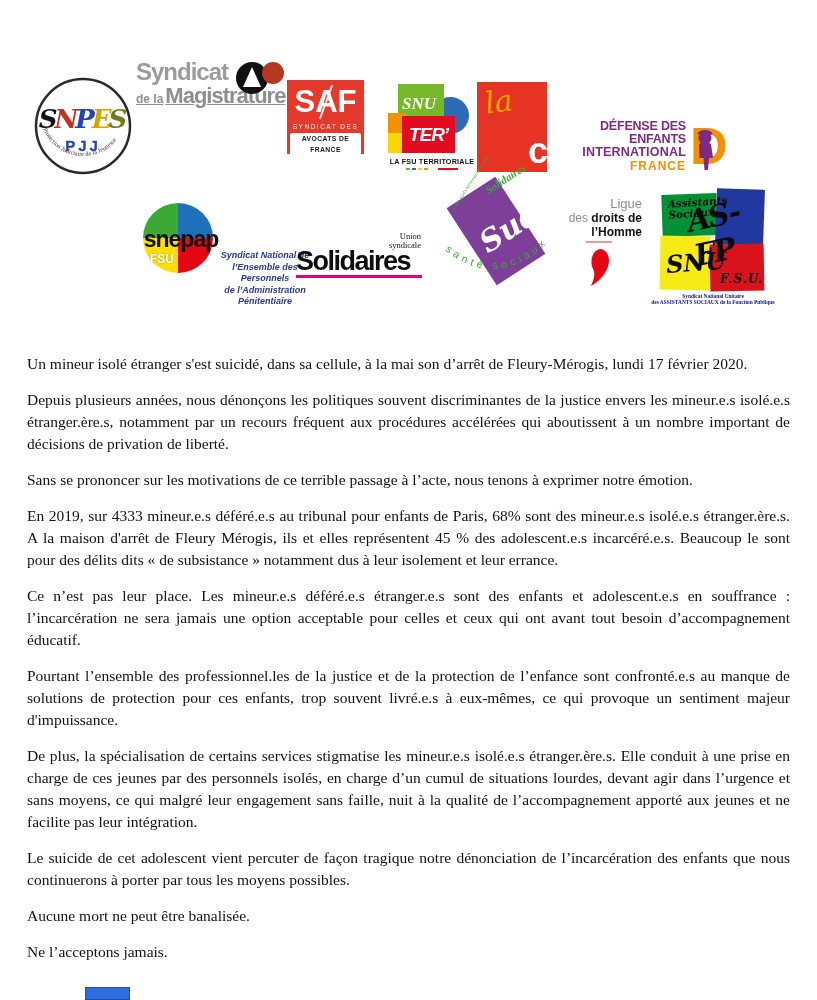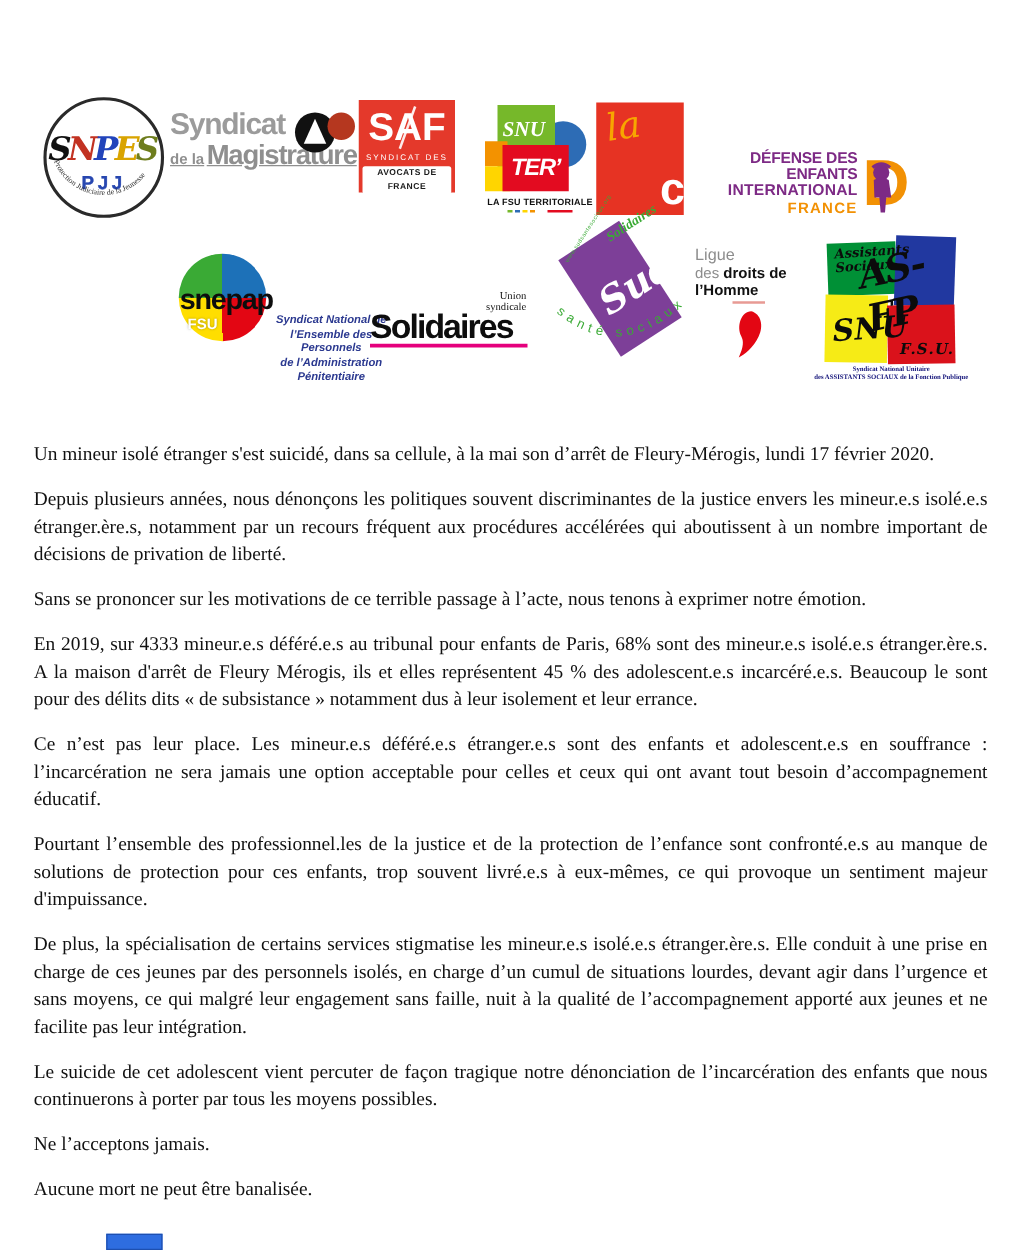--- a/index.html
+++ b/index.html
@@ -7,21 +7,21 @@
         font-family:"Liberation Serif",serif;color:#1a1a1a;}
   .abs{position:absolute;}
 
   
   .logo{position:absolute;}
 
   
   #snpes{left:33px;top:76px;width:100px;height:100px;}
 
   
-  #magistrature{left:136px;top:88px;width:150px;height:56px;}
+  #magistrature{left:136px;top:60px;width:150px;height:56px;}
   #magistrature .l1{font-family:"Liberation Sans",sans-serif;font-weight:bold;font-size:24px;color:#9b9b9b;letter-spacing:-1px;line-height:24px;}
   #magistrature .l2{font-family:"Liberation Sans",sans-serif;color:#8f8f8f;line-height:24px;white-space:nowrap;text-decoration:underline;}
   #magistrature .dela{font-size:12px;font-weight:bold;margin-right:2px;}
   #magistrature .mag{font-size:22px;font-weight:bold;letter-spacing:-1px;}
   #magistrature svg{position:absolute;right:0;top:0;}
 
   
   #saf{left:287px;top:80px;width:77px;height:74px;background:#e4392b;display:flex;flex-direction:column;align-items:center;}
   #saf .acr{color:#fff;font-family:"Liberation Sans",sans-serif;font-weight:bold;font-size:31px;line-height:40px;margin-top:2px;letter-spacing:0px;position:relative;}
   #saf .slash{position:absolute;left:38px;top:4px;width:1.5px;height:36px;background:#fff;transform:rotate(20deg);opacity:.9;}
@@ -74,21 +74,21 @@
 
   
   #sud{left:443px;top:180px;width:110px;height:115px;}
   #sud .rect{position:absolute;left:24px;top:5px;width:58px;height:92px;background:#7d3f98;transform:rotate(-33deg);}
   #sud .sudword{position:absolute;left:34px;top:30px;color:#fff;font-family:"DejaVu Serif",serif;font-style:italic;font-weight:bold;font-size:30px;transform:rotate(-33deg);}
   #sud .solid{position:absolute;left:40px;top:6px;color:#3aaa35;font-family:"Liberation Serif",serif;font-style:italic;font-weight:bold;font-size:11px;transform:rotate(-33deg);transform-origin:left top;}
   #sud .url{position:absolute;left:8px;top:28px;color:#3aaa35;font-family:"Liberation Sans",sans-serif;font-size:4.5px;transform:rotate(-57deg);transform-origin:left top;letter-spacing:.5px;}
   #sud svg{position:absolute;left:0;top:0;}
 
   
-  #ldh{left:556px;top:196px;width:86px;height:92px;font-family:"Liberation Sans",sans-serif;text-align:left;}
+  #ldh{left:556px;top:196px;width:86px;height:92px;font-family:"Liberation Sans",sans-serif;text-align:right;}
   #ldh .g{color:#8d8d8d;font-size:13px;line-height:15px;}
   #ldh .b{color:#111;font-weight:bold;font-size:12px;line-height:14px;}
   #ldh .des{color:#8d8d8d;font-weight:normal;margin-top:24px;}
   #ldh .tiny{margin:2px auto 0;width:26px;height:2px;background:#e89a94;}
   #ldh svg{display:block;margin:4px auto 0;}
 
   
   #snuasfp{left:660px;top:188px;width:106px;height:112px;}
   #snuasfp .blk{position:absolute;}
   #snuasfp .bgreen{left:2px;top:6px;width:55px;height:42px;background:#009036;transform:rotate(-2deg);}
@@ -251,19 +251,19 @@
 
   <div class="abs" id="bodytext">
     <p>Un mineur isolé étranger s'est suicidé, dans sa cellule, à la mai son d’arrêt de Fleury-Mérogis, lundi 17 février 2020.</p>
     <p>Depuis plusieurs années, nous dénonçons les politiques souvent discriminantes de la justice envers les mineur.e.s isolé.e.s étranger.ère.s, notamment par un recours fréquent aux procédures accélérées qui aboutissent à un nombre important de décisions de privation de liberté.</p>
     <p>Sans se prononcer sur les motivations de ce terrible passage à l’acte, nous tenons à exprimer notre émotion.</p>
     <p>En 2019, sur 4333 mineur.e.s déféré.e.s au tribunal pour enfants de Paris, 68% sont des mineur.e.s isolé.e.s étranger.ère.s. A la maison d'arrêt de Fleury Mérogis, ils et elles représentent 45 % des adolescent.e.s incarcéré.e.s. Beaucoup le sont pour des délits dits « de subsistance » notamment dus à leur isolement et leur errance.</p>
     <p>Ce n’est pas leur place. Les mineur.e.s déféré.e.s étranger.e.s sont des enfants et adolescent.e.s en souffrance : l’incarcération ne sera jamais une option acceptable pour celles et ceux qui ont avant tout besoin d’accompagnement éducatif.</p>
     <p>Pourtant l’ensemble des professionnel.les de la justice et de la protection de l’enfance sont confronté.e.s au manque de solutions de protection pour ces enfants, trop souvent livré.e.s à eux-mêmes, ce qui provoque un sentiment majeur d'impuissance.</p>
     <p>De plus, la spécialisation de certains services stigmatise les mineur.e.s isolé.e.s étranger.ère.s. Elle conduit à une prise en charge de ces jeunes par des personnels isolés, en charge d’un cumul de situations lourdes, devant agir dans l’urgence et sans moyens, ce qui malgré leur engagement sans faille, nuit à la qualité de l’accompagnement apporté aux jeunes et ne facilite pas leur intégration.</p>
     <p>Le suicide de cet adolescent vient percuter de façon tragique notre dénonciation de l’incarcération des enfants que nous continuerons à porter par tous les moyens possibles.</p>
+    <p>Aucune mort ne peut être banalisée.</p>
     <p>Ne l’acceptons jamais.</p>
-    <p>Aucune mort ne peut être banalisée.</p>
   </div>
 
   <div class="abs" id="bluefrag"></div>
 
 </div>
 
 </body></html>

